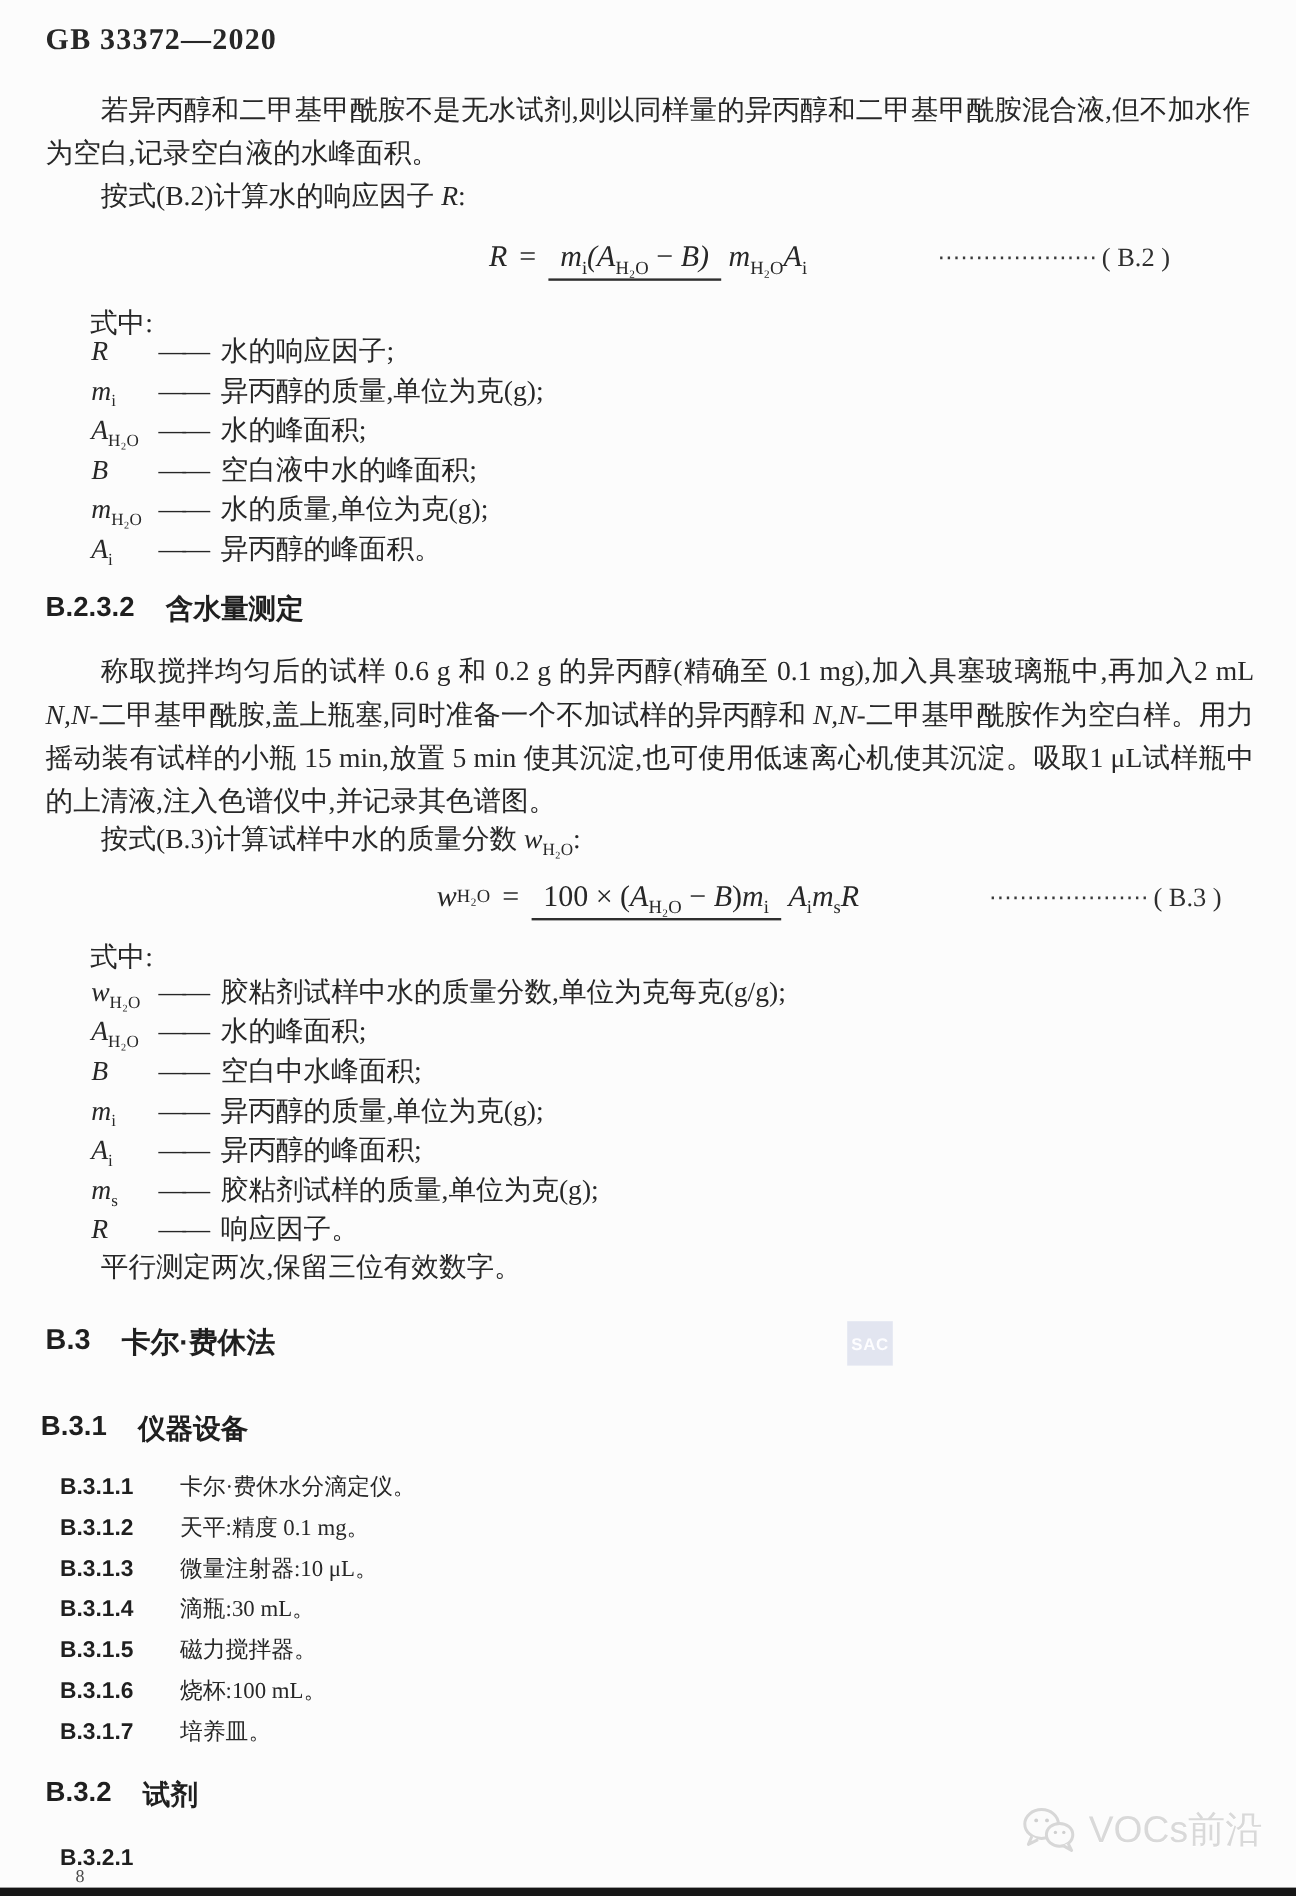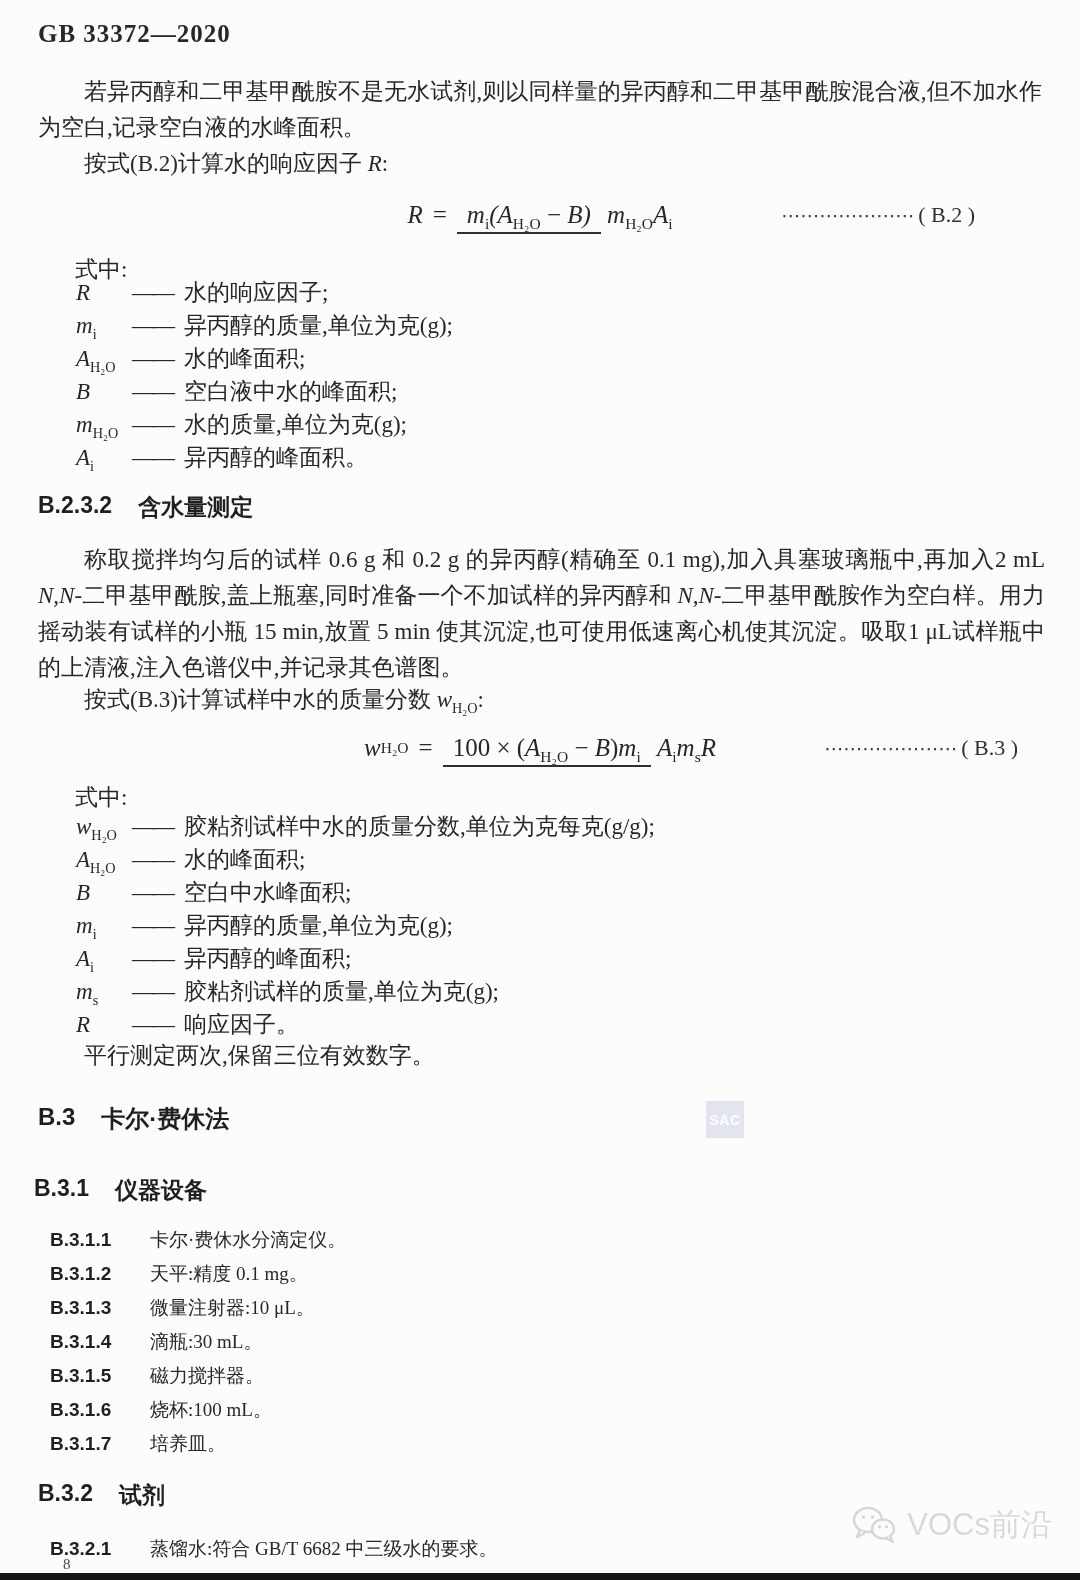--- a/index.html
+++ b/index.html
@@ -230,21 +230,20 @@
       </div>
   </div>
 
   <div class="abs heading" style="left:38px;top:1480px;">
     <span class="hnum">B.3.2</span>
     <span>试剂</span>
   </div>
 
   <div class="abs list-row" style="left:38px;top:1532px;width:1000px;">
     <span class="list-num li-wide">B.3.2.1</span>
-    <span>蒸馏水:符合 GB/T 6682 中三级水的要求。</span>
   </div>
 
   <div class="pgnum">8</div>
 
   <div class="wm">
     <span style="display:inline-flex;">
       <svg width="48" height="42" viewBox="0 0 48 42" fill="none" xmlns="http://www.w3.org/2000/svg">
         <ellipse cx="18" cy="16" rx="14" ry="12" stroke="#d7d7d7" stroke-width="2.5" fill="#fbfbfb"></ellipse>
         <path d="M10 26 L7 33 L15 29" stroke="#d7d7d7" stroke-width="2.5" fill="#fbfbfb" stroke-linejoin="round"></path>
         <ellipse cx="33" cy="25" rx="11" ry="9.5" stroke="#d7d7d7" stroke-width="2.5" fill="#fbfbfb"></ellipse>

